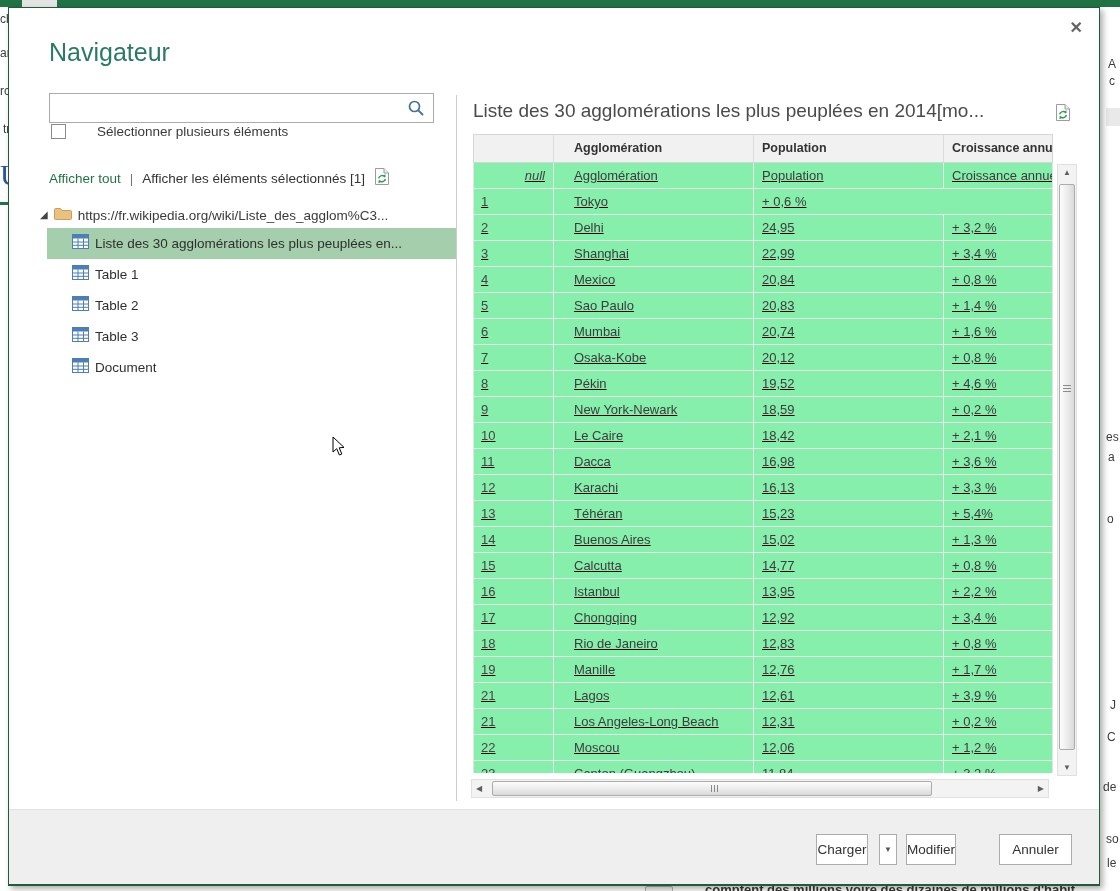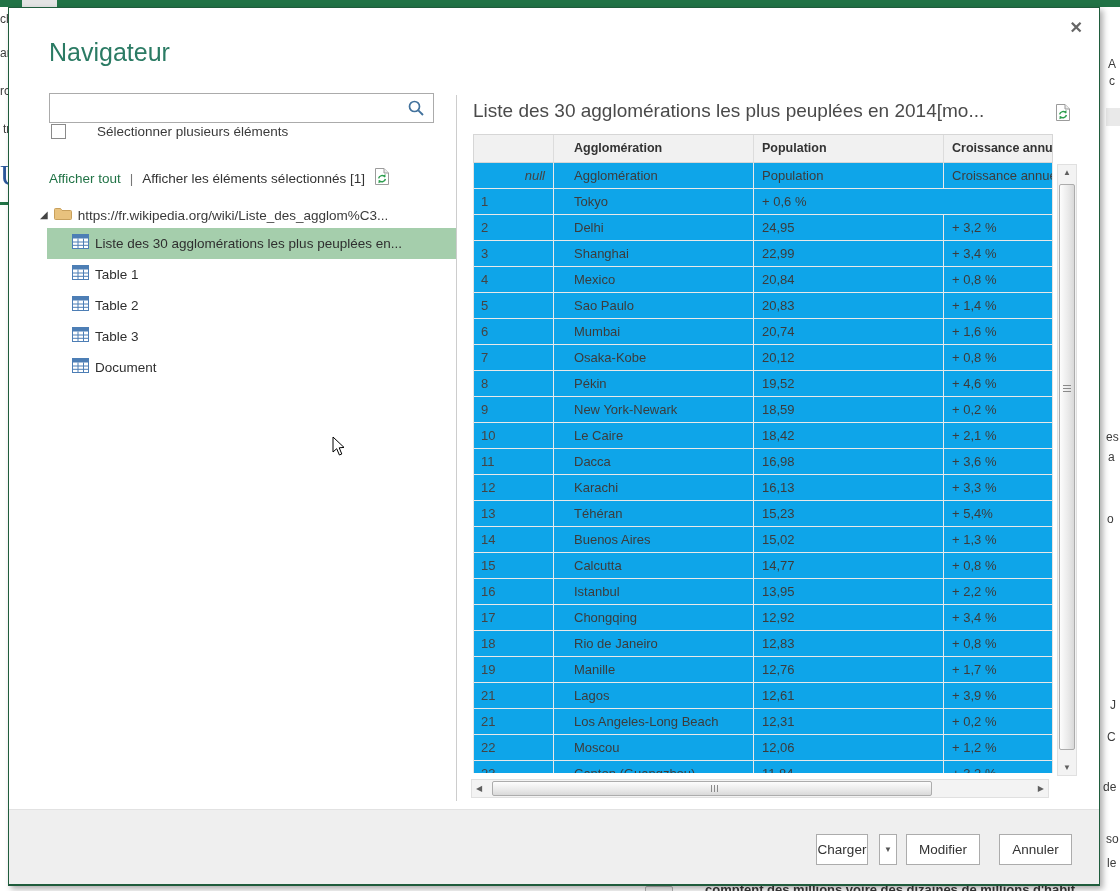--- a/index.html
+++ b/index.html
@@ -52,21 +52,21 @@
   
   .preview-title{position:absolute;left:464px;top:92px;width:572px;font-size:19px;color:#4A4A4A;white-space:nowrap;overflow:hidden;}
   .title-refresh{position:absolute;left:1046px;top:95px;}
 
   .tbl{position:absolute;left:464px;top:126px;width:580px;}
   .tbl-header{display:flex;height:29px;box-sizing:border-box;background:#F1F1F1;border:1px solid #D6D6D6;}
   .th{box-sizing:border-box;padding:6px 8px 0 8px;font-size:12.5px;font-weight:bold;color:#333;border-right:1px solid #DCDCDC;overflow:hidden;white-space:nowrap;}
   .th:last-child{border-right:none;}
   .c0{width:80px;}.c1{width:188px;margin-left:12px;}.c2{width:190px;}.c3{width:122px;flex:1;}
   .tbl-body{border-left:1px solid #E4E4E4;border-right:1px solid #E4E4E4;}
-  .tr{display:flex;height:26px;box-sizing:border-box;border-bottom:1px solid #E9E9E9;overflow:hidden;background:#0ea5e9;}
+  .tr{display:flex;height:26px;box-sizing:border-box;border-bottom:1px solid #E9E9E9;overflow:hidden;background:#86efac;text-decoration:underline;}
   .td{box-sizing:border-box;padding:5px 8px 0 8px;font-size:13px;color:#3C3C3C;border-right:1px solid #E9E9E9;overflow:hidden;white-space:nowrap;}
   .td:last-child{border-right:none;}
   .td.c0{padding-left:7px;text-align:left;color:#444;}
   .tr.v-null .td.c0{font-style:italic;text-align:right;}
   .tr.v-partial{height:12px;border-bottom:none;}
 
   
   .vsb{position:absolute;left:1048px;top:156px;width:20px;height:612px;background:#F3F3F3;border:1px solid #E0E0E0;box-sizing:border-box;}
   .vsb .up{position:absolute;top:3px;left:0;width:18px;text-align:center;font-size:8px;color:#5F5F5F;}
   .vsb .down{position:absolute;bottom:3px;left:0;width:18px;text-align:center;font-size:8px;color:#5F5F5F;}
@@ -77,21 +77,21 @@
   .hsb .right{position:absolute;right:4px;top:4px;font-size:8px;color:#5F5F5F;}
   .hsb .thumb{position:absolute;left:20px;top:1px;width:440px;height:15px;background:linear-gradient(to bottom,#FDFDFD,#E9E9E9 60%,#D9D9D9);border:1px solid #ACACAC;border-radius:2px;box-sizing:border-box;}
   .hsb .grip{position:absolute;left:218px;top:3px;width:8px;height:7px;background:repeating-linear-gradient(to right,#8A8A8A 0 1px,transparent 1px 3px);}
 
   
   .dlg-footer{position:absolute;left:0;bottom:0;width:100%;height:75px;background:#EFEFEF;border-top:1px solid #E2E2E2;box-sizing:border-box;}
   .btn{position:absolute;top:826px;height:31px;box-sizing:border-box;background:#fff;border:1px solid #ACACAC;
        font-size:13.5px;color:#333;display:flex;align-items:center;justify-content:center;}
   .btn-load{left:807px;width:52px;}
   .btn-load-arrow{left:870px;width:18px;font-size:8px;color:#555;}
-  .btn-edit{left:897px;width:74px;}
+  .btn-edit{left:897px;width:50px;}
   .btn-cancel{left:990px;width:73px;}
 
   .cursor{position:absolute;left:332px;top:436px;z-index:20;}
 </style>
 </head>
 <body>
 
 <div id="screen">
 
   <div class="top-strip">

